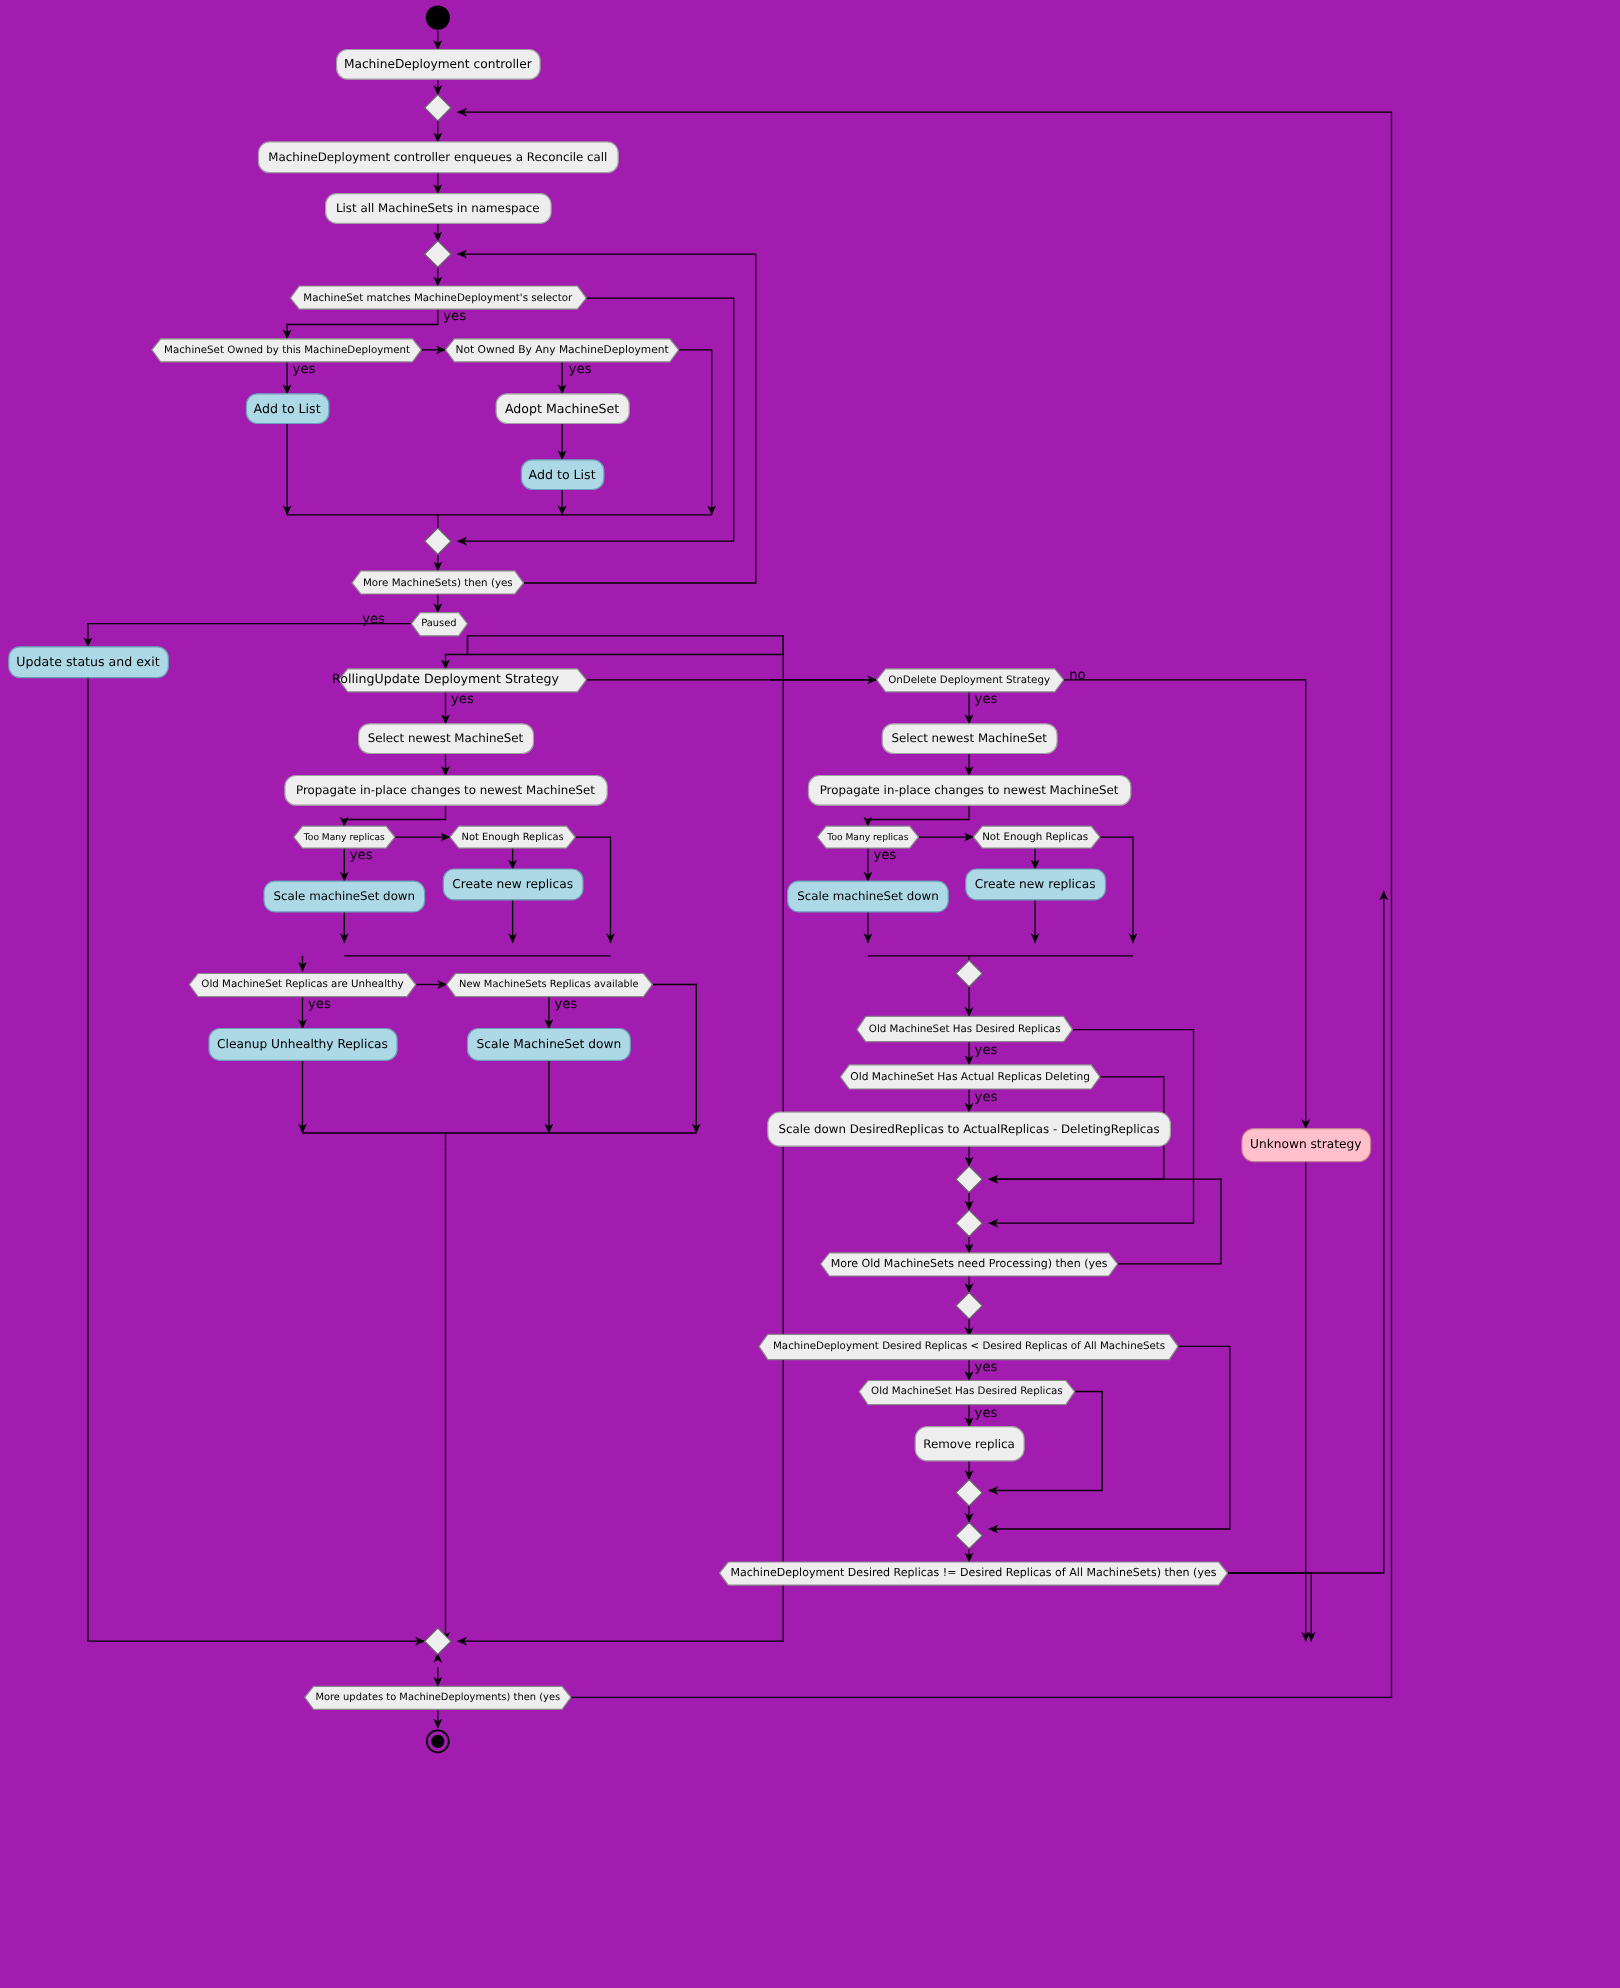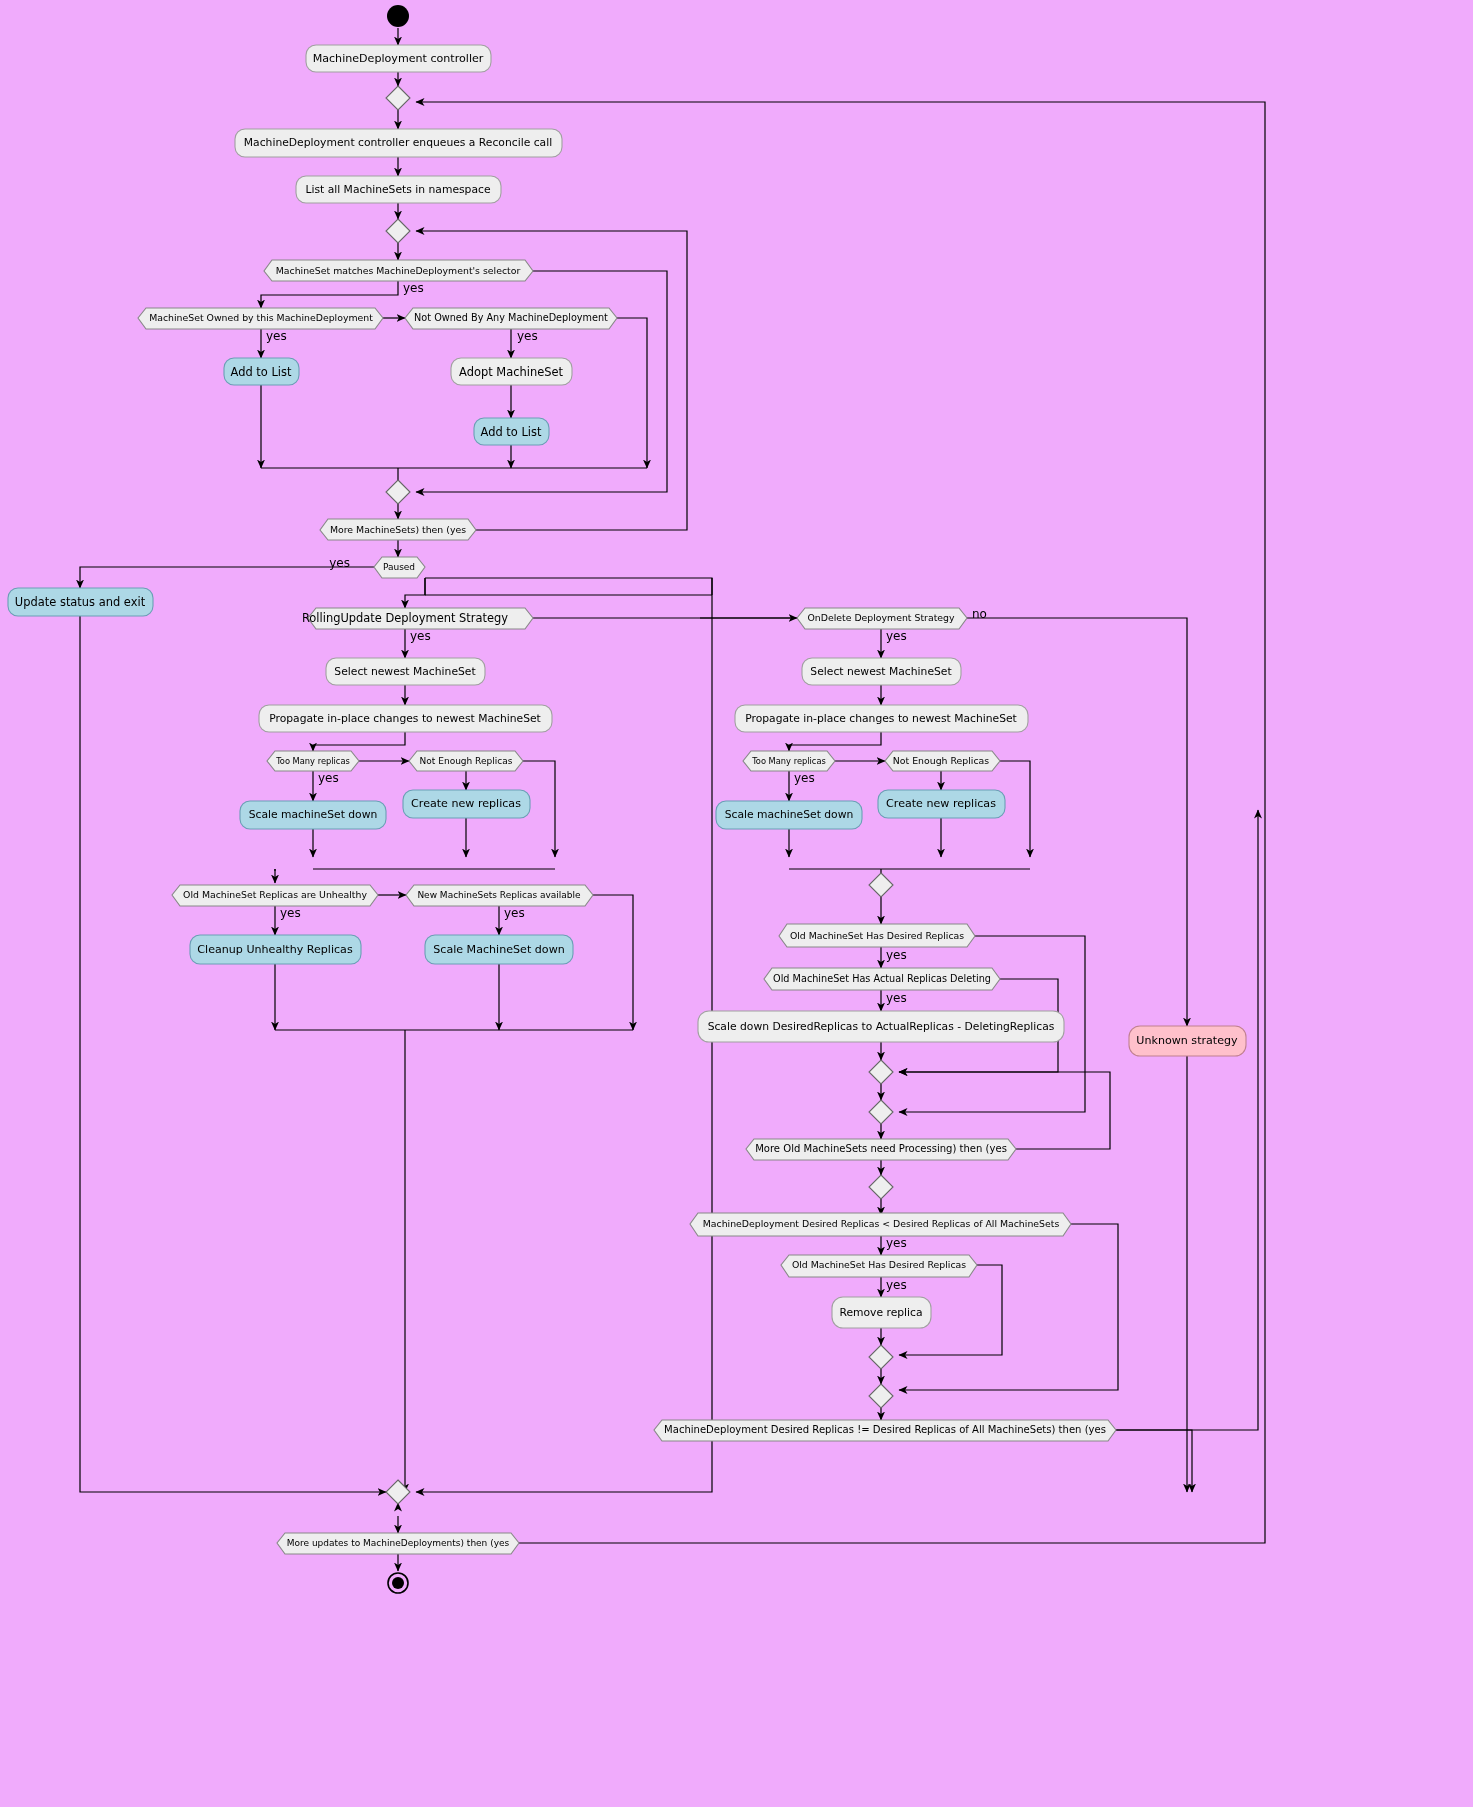--- a/index.html
+++ b/index.html
@@ -4,21 +4,21 @@
 <style>
   html, body {
     margin: 0;
     padding: 0;
     background: #FFFFFF;
   }
   #diagram-root {
     position: relative;
     width: 1473px;
     height: 1807px;
-    background: #f0abfc;
+    background: #a21caf;
     font-family: "DejaVu Sans", sans-serif;
   }
   svg.layer {
     position: absolute;
     top: 0; left: 0;
     width: 1473px;
     height: 1807px;
   }
   .node-text {
     font-family: "DejaVu Sans", sans-serif;

